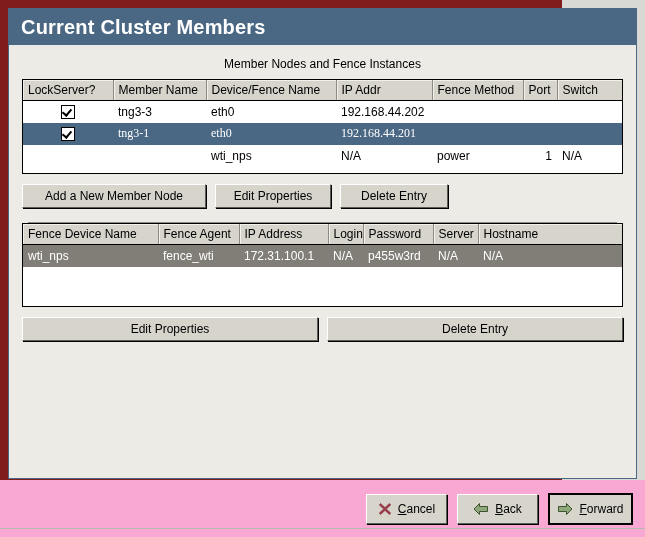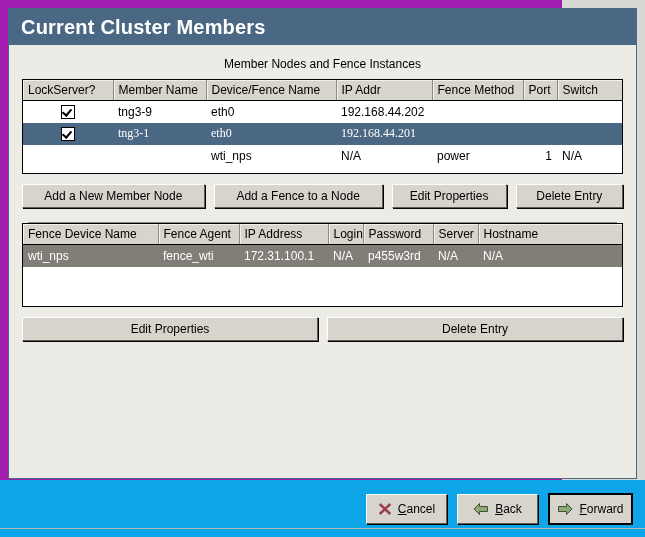--- a/index.html
+++ b/index.html
@@ -22,21 +22,21 @@
     box-sizing: border-box;
     background: #d8d8d4;
   }
   
   .window-frame {
     position: absolute;
     left: 0; top: 0;
     width: 562px;
     height: 480px;
     box-sizing: border-box;
-    background: #a21caf;
+    background: #7f1d1d;
     padding: 8px 4px 0 8px;
   }
   .panel {
     box-sizing: border-box;
     width: 629px;
     height: 471px;
     border: 1px solid #4a6783;
     background: #edebe6;
     display: flex;
     flex-direction: column;
@@ -175,21 +175,21 @@
     margin: 14px 6px 0 6px;
   }
   
   .footer {
     position: absolute;
     left: 0;
     top: 480px;
     width: 645px;
     height: 57px;
     box-sizing: border-box;
-    background: #0ea5e9;
+    background: #f9a8d4;
     display: flex;
     align-items: center;
     justify-content: flex-end;
     padding-right: 12px;
     gap: 10px;
   }
   .navbtn {
     background: #d7d4cc;
     border: 1px solid #000000;
     border-top-color: #ffffff;
@@ -262,21 +262,21 @@
                 <th>Fence Method</th>
                 <th>Port</th>
                 <th>Switch</th>
               </tr>
             </thead>
             <tbody>
               <tr>
                 <td class="cell-center">
                   <span class="chk"></span>
                 </td>
-                <td>tng3-9</td>
+                <td>tng3-3</td>
                 <td>eth0</td>
                 <td>192.168.44.202</td>
                 <td></td>
                 <td class="cell-right"></td>
                 <td></td>
               </tr>
               <tr class="row-selected-blue">
                 <td class="cell-center">
                   <span class="chk"></span>
                 </td>
@@ -295,21 +295,20 @@
                 <td>power</td>
                 <td class="cell-right">1</td>
                 <td>N/A</td>
               </tr>
             </tbody>
           </table>
         </div>
 
         <div class="btn-row">
           <div class="btn" style="width:184px;">Add a New Member Node</div>
-          <div class="btn" style="width:170px;">Add a Fence to a Node</div>
           <div class="btn" style="width:116px;">Edit Properties</div>
           <div class="btn" style="width:108px;">Delete Entry</div>
         </div>
 
         <div class="divider"></div>
 
 
         <div class="table-wrap" style="height:84px;">
           <table class="grid">
             <colgroup>

